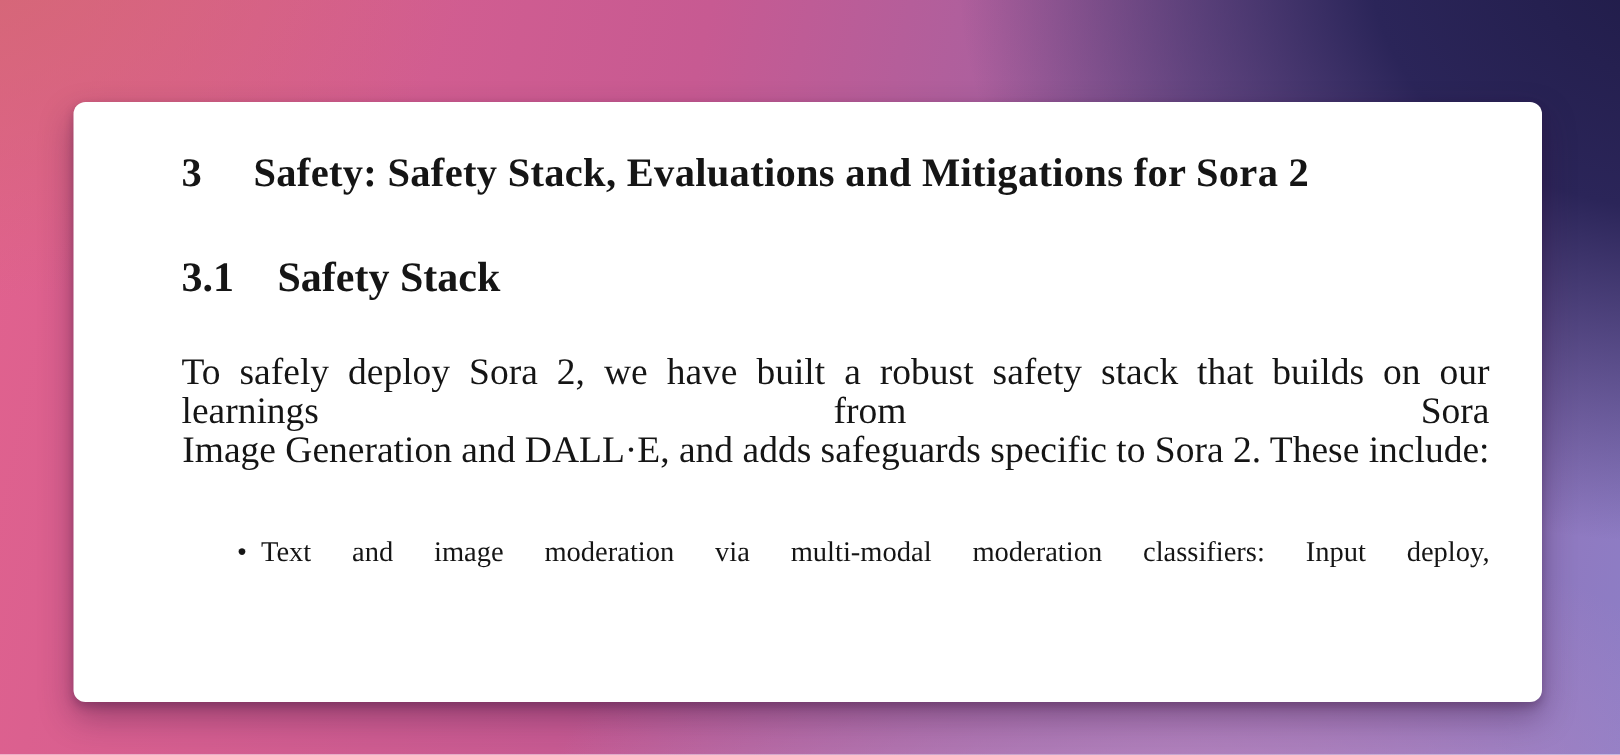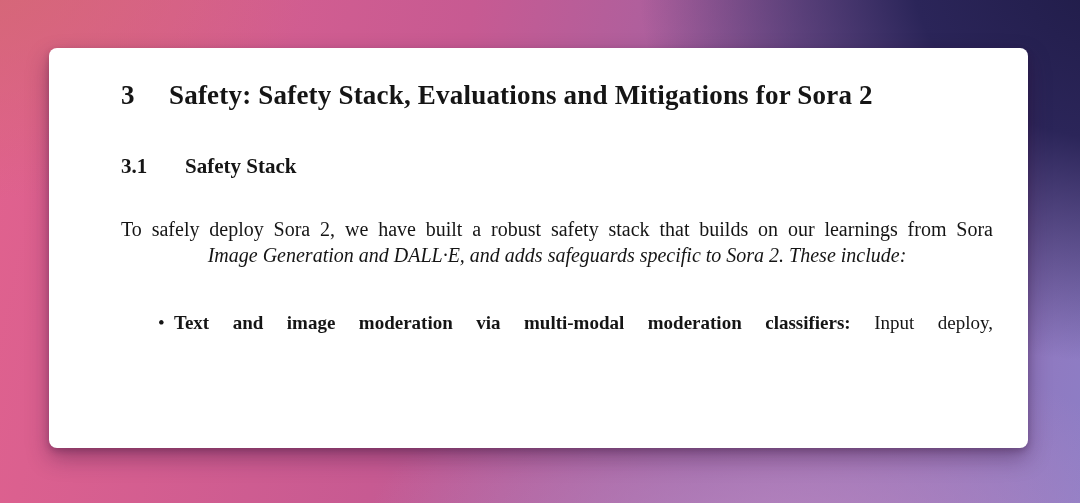--- a/index.html
+++ b/index.html
@@ -16,21 +16,21 @@
     background:
       radial-gradient(75% 130% at 104% -6%, #1f1b47 0%, #2b2559 26%, rgba(43,37,89,0) 60%),
       radial-gradient(55% 80% at -4% -8%, rgba(210,104,114,0.95) 0%, rgba(210,104,114,0) 60%),
       radial-gradient(60% 70% at 72% 112%, rgba(190,140,196,0.85) 0%, rgba(190,140,196,0) 65%),
       linear-gradient(102deg, #e2628e 0%, #c75a92 40%, #9a64a6 68%, #8d7ec6 100%);
   }
 
   .card {
     position: absolute;
     left: 49px;
-    top: 48px;
+    top: 68px;
     width: 979px;
     height: 400px;
     background: #ffffff;
     border-radius: 8px;
     box-shadow: 0 10px 22px rgba(50, 15, 55, 0.38), 0 3px 6px rgba(50, 15, 55, 0.25);
     padding: 0 35px 0 72px;
     color: #151515;
     overflow: hidden;
   }
 
@@ -42,63 +42,62 @@
     letter-spacing: 0.2px;
     white-space: nowrap;
   }
   .sec-num {
     display: inline-block;
     min-width: 48px;
   }
 
   h2.subsection-heading {
     margin-top: 41px;
-    font-size: 21px;
+    font-size: 28px;
     line-height: 26px;
     font-weight: bold;
   }
   .subsec-num {
     display: inline-block;
     min-width: 64px;
   }
 
   .para {
     margin-top: 37px;
-    font-size: 20px;
+    font-size: 25px;
     line-height: 26px;
   }
 
   .jline {
     text-align: justify;
     text-align-last: justify;
     text-justify: inter-word;
   }
   .lline {
-    text-align: center;
-    font-style: italic;
+    text-align: right;
   }
 
   ul.bullets {
     margin-top: 42px;
     padding-left: 53px;
     font-size: 19px;
     line-height: 26px;
     list-style: none;
   }
   ul.bullets li {
     position: relative;
   }
   .bullet-dot {
     position: absolute;
     left: -16px;
     top: 0;
     line-height: 26px;
   }
   .bold-lead {
-    font-weight: bold;
+    font-weight: normal;
   }
 </style>
 </head>
 <body>
 
 <div class="card">
 
   <h1 class="section-heading">
     <span class="sec-num">3</span><span>Safety: Safety Stack, Evaluations and Mitigations for Sora 2</span>
   </h1>

